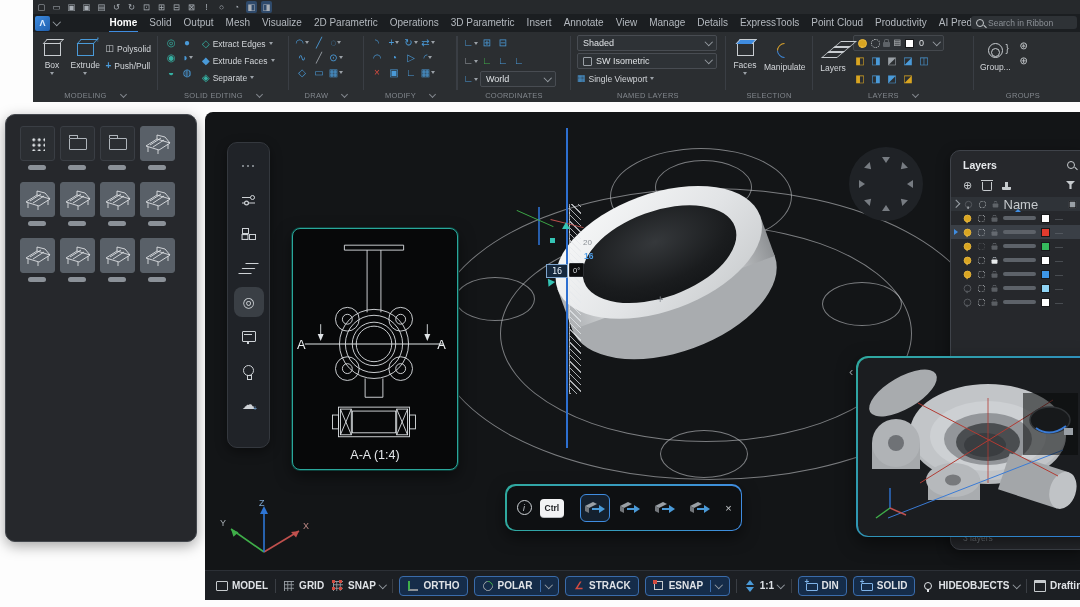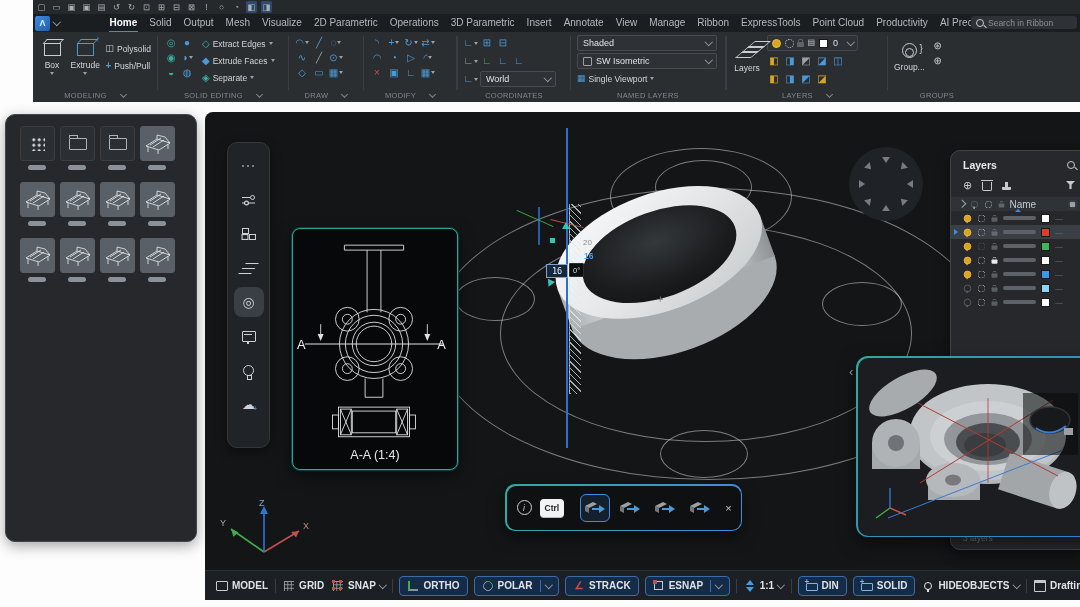--- a/index.html
+++ b/index.html
@@ -139,21 +139,21 @@
   .layers-panel{position:absolute;left:745px;top:38px;width:130px;height:398px;background:#26282c;border:1px solid #3f434a;border-radius:10px 0 0 10px;box-shadow:0 4px 14px rgba(0,0,0,.4);}
   .lay-title-row{display:flex;align-items:center;padding:8px 6px 0 12px;}
   .lay-title{font-size:10.5px;font-weight:bold;color:#e6e9ec;flex:1;}
   .lay-tools{display:flex;align-items:center;gap:10px;padding:8px 6px 6px 12px;}
   .lay-tools .spacer{flex:1;}
   .i-plus{font-size:11px;color:#c6cacd;line-height:1;}
   .i-trash{width:8px;height:8px;border:1.1px solid #c6cacd;border-top:none;border-radius:0 0 2px 2px;position:relative;margin-top:3px;}
   .i-trash::before{content:"";position:absolute;top:-2.5px;left:-2px;right:-2px;height:1.1px;background:#c6cacd;}
   .i-stamp{width:9px;height:3.5px;background:#c6cacd;position:relative;margin-top:7px;border-radius:0 0 1px 1px;}
   .i-stamp::before{content:"";position:absolute;left:3px;top:-4.5px;width:3px;height:4.5px;background:#c6cacd;}
-  .lay-header{display:flex;align-items:center;gap:5px;height:14px;background:#2f3338;padding:0 4px 0 6px;font-size:10px;color:#c6cacd;position:relative;}
+  .lay-header{display:flex;align-items:center;gap:5px;height:14px;background:#2f3338;padding:0 4px 0 0;font-size:13px;color:#c6cacd;position:relative;}
   .lay-header .mini{transform:scale(.8);}
   .lay-name{flex:1;}
   .sortup{position:absolute;left:64px;bottom:-1px;width:0;height:0;border-left:3px solid transparent;border-right:3px solid transparent;border-bottom:3.5px solid #3f8ce0;}
   .lrow{display:flex;align-items:center;gap:5px;height:14px;padding:0 4px 0 2px;}
   .lrow.sel{background:#3a3f46;}
   .selarrow{width:0;height:0;border-top:3.5px solid transparent;border-bottom:3.5px solid transparent;border-left:4.5px solid #3f8ce0;visibility:hidden;flex:none;margin-left:1px;}
   .lrow.sel .selarrow{visibility:visible;}
   .lrow .bulb,.lrow .sun,.lrow .lock{transform:scale(.85);}
   .namebar{width:33px;height:4px;border-radius:2px;background:#5d6269;flex:none;}
   .ldash{color:#6b7076;font-size:8px;}
@@ -294,21 +294,21 @@
         <div class="tab">
           <span>Annotate</span>
         </div>
         <div class="tab">
           <span>View</span>
         </div>
         <div class="tab">
           <span>Manage</span>
         </div>
         <div class="tab">
-          <span>Ribbon</span>
+          <span>Details</span>
         </div>
         <div class="tab">
           <span>ExpressTools</span>
         </div>
         <div class="tab">
           <span>Point Cloud</span>
         </div>
         <div class="tab">
           <span>Productivity</span>
         </div>
@@ -578,20 +578,34 @@
             <span class="g" style="color:#4a9ad8;font-size:9px">▦</span>
             <span>Single Viewport</span>
             <span class="tri show"></span>
           </div>
       </div>
       <div class="plabel">
           <span>NAMED LAYERS</span>
         </div>
     </div>
     <div class="rdiv"></div>
+    <div class="rpanel" style="width:74px">
+      <div class="rbig">
+          <span class="cube faces"></span>
+          <span class="rbl">Faces</span>
+          <span class="tri show"></span>
+        </div>
+      <div class="rbig">
+          <span class="i-manip"></span>
+          <span class="rbl">Manipulate</span>
+        </div>
+      <div class="plabel">
+          <span>SELECTION</span>
+        </div>
+    </div>
     <div class="rdiv"></div>
     <div class="rpanel" style="width:148px">
       <div class="rbig">
           <span class="i-layers"></span>
           <span class="rbl">Layers</span>
         </div>
       <div class="rcol">
         <div class="laycombo">
           <span class="bulb on"></span>
           <span class="sun"></span>

